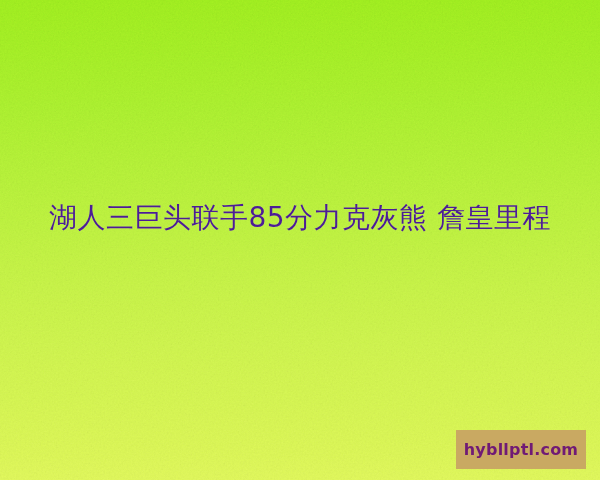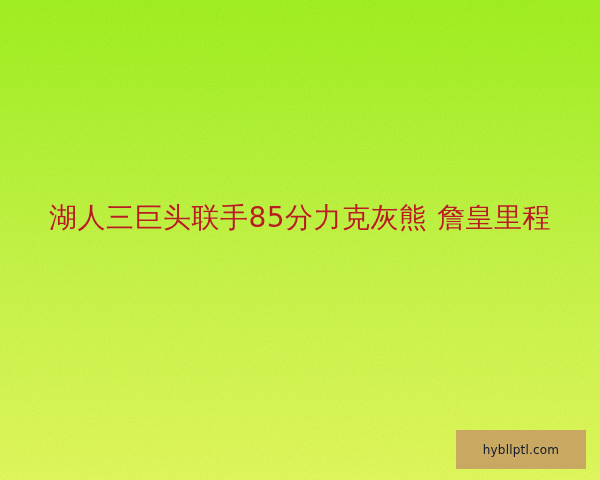--- a/index.html
+++ b/index.html
@@ -55,21 +55,21 @@
     position: absolute;
     left: 0;
     right: 0;
     top: 196px;
     text-align: center;
     padding: 0 18px;
     box-sizing: border-box;
   }
   .headline-line {
     display: block;
-    color: #b91c1c;
+    color: #4c1d95;
     font-size: 28px;
     line-height: 44px;
     letter-spacing: 0.5px;
     font-weight: 400;
     white-space: nowrap;
     text-shadow: 0 0 1px rgba(244,246,228,0.35);
   }
 
   
   #watermark {
@@ -78,25 +78,26 @@
     top: 430px;
     width: 130px;
     height: 39px;
     background: #c9a962;
     display: flex;
     align-items: center;
     justify-content: center;
     box-sizing: border-box;
   }
   #watermark-text {
-    color: #0f172a;
-    font-size: 12px;
+    color: #701a75;
+    font-size: 16px;
     letter-spacing: 0.2px;
     line-height: 1;
     white-space: nowrap;
+    font-weight: bold;
   }
 </style>
 </head>
 <body>
 
 <div id="stage">
 
   <div id="bg-gradient"></div>
 
   <svg id="bg-noise" xmlns="http://www.w3.org/2000/svg" width="600" height="480">

